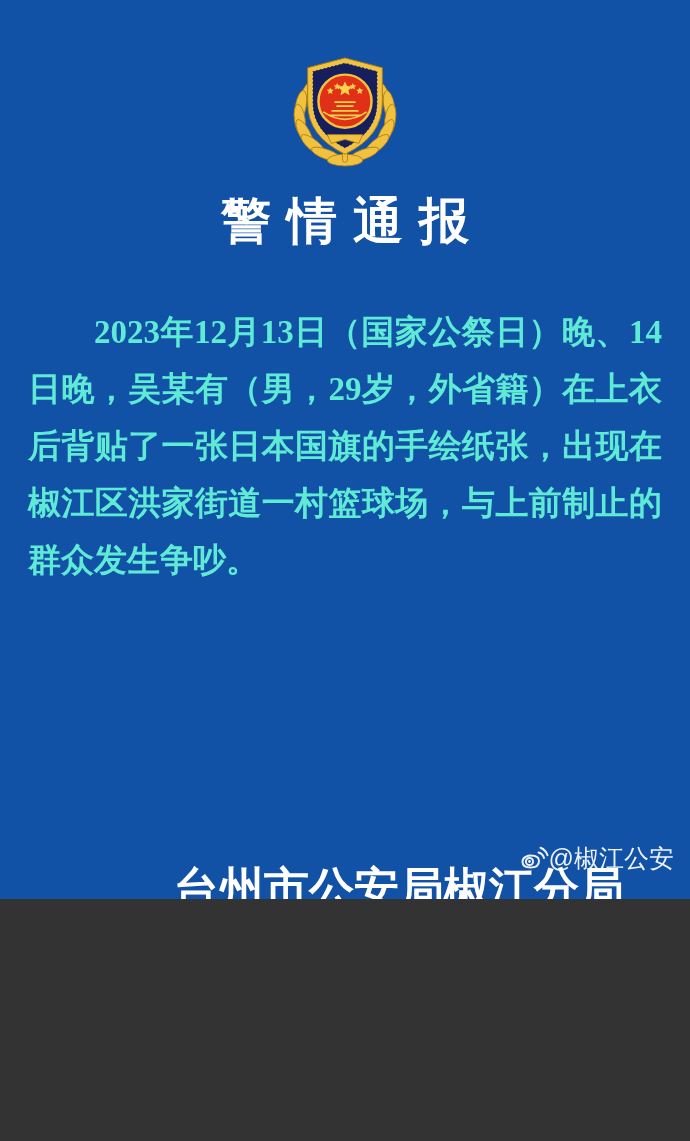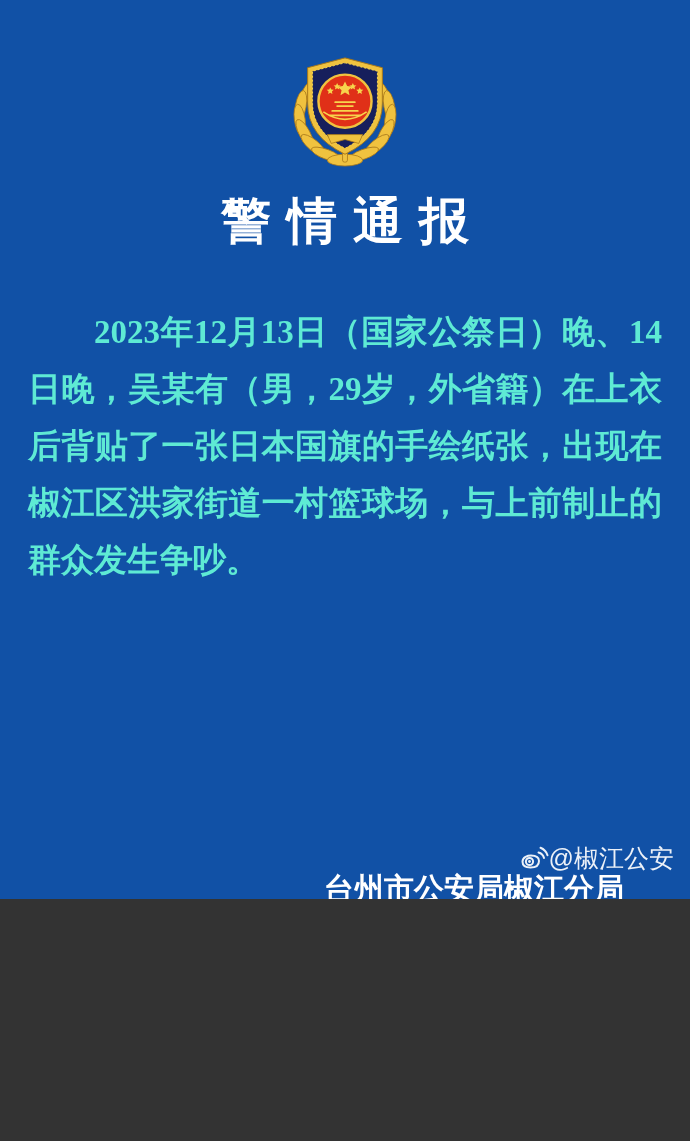--- a/index.html
+++ b/index.html
@@ -50,21 +50,21 @@
   .body-text p {
     margin: 0;
     text-indent: 2em;
   }
   .signature {
     position: absolute;
     top: 860px;
     right: 66px;
     text-align: right;
     color: #ffffff;
-    font-size: 30px;
+    font-size: 45px;
     font-weight: bold;
     line-height: 58px;
   }
   .watermark {
     position: absolute;
     right: 16px;
     bottom: 24px;
     display: flex;
     align-items: center;
     color: rgba(255,255,255,0.92);

